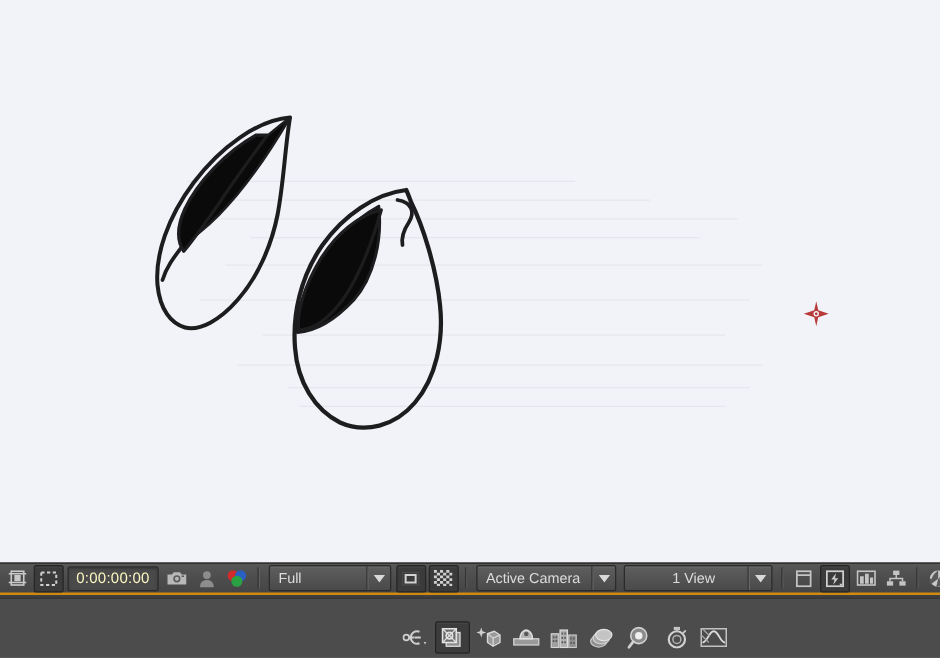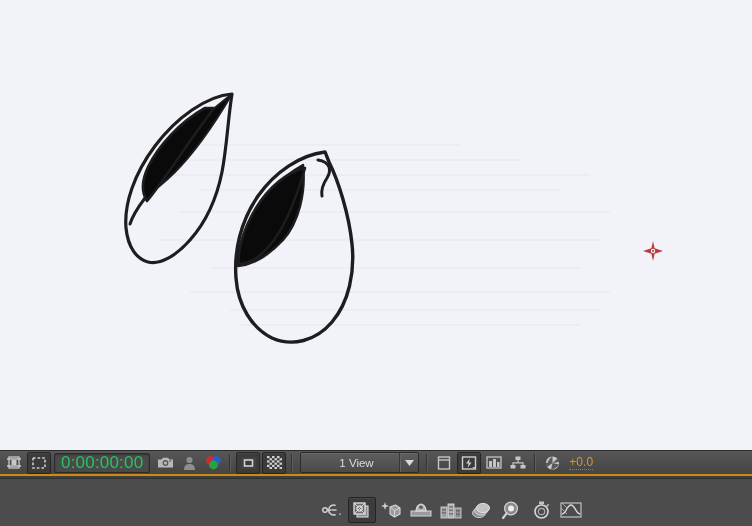--- a/index.html
+++ b/index.html
@@ -82,22 +82,22 @@
     height: 17px;
     background: #333;
     border-right: 1px solid #5e5e5e;
     margin: 0 4px;
     flex: none;
   }
   #timecode {
     background: #4a4a4a;
     border: 1px solid #2b2b2b;
     border-radius: 2px;
-    color: #22c55e;
-    font-size: 17px;
+    color: #fef9c3;
+    font-size: 12px;
     font-family: "Liberation Sans", sans-serif;
     padding: 2px 6px 3px 6px;
     margin: 0 3px 0 2px;
     letter-spacing: .2px;
     line-height: 13px;
     flex: none;
     box-shadow: inset 0 1px 2px rgba(0,0,0,.3);
   }
   .tb-select {
     display: flex;
@@ -302,20 +302,29 @@
     <div class="tb-icon">
       <svg width="19" height="15" viewBox="0 0 19 15">
         <circle cx="6.5" cy="5.5" r="4.4" fill="#d02c2c"></circle>
         <circle cx="12.5" cy="5.5" r="4.4" fill="#2a5fc4"></circle>
         <circle cx="9.5" cy="10" r="4.4" fill="#2aa244"></circle>
       </svg>
     </div>
 
     <div class="tb-sep"></div>
 
+    <div class="tb-select" id="sel-quality">
+      <div class="lbl">Full</div>
+      <div class="divider"></div>
+      <div class="arrow">
+        <svg width="9" height="6" viewBox="0 0 9 6">
+          <path d="M0 0 L9 0 L4.5 6 Z" fill="#d9d9d9"></path>
+        </svg>
+      </div>
+    </div>
 
     <div class="tb-icon framed">
       <svg width="15" height="12" viewBox="0 0 15 12">
         <rect x="1" y="1" width="13" height="10" fill="none" stroke="#4a4a4a" stroke-width="1"></rect>
         <rect x="3.5" y="3" width="8" height="6" fill="none" stroke="#d2d2d2" stroke-width="1.6"></rect>
       </svg>
     </div>
 
     <div class="tb-icon framed">
       <svg width="15" height="13" viewBox="0 0 15 13">
@@ -338,20 +347,29 @@
           <rect x="10" y="8.8" width="2.5" height="2.2"></rect>
           <rect x="2.5" y="11" width="2.5" height="2"></rect>
             <rect x="7.5" y="11" width="2.5" height="2"></rect>
           <rect x="12.5" y="11" width="2.5" height="2"></rect>
         </g>
       </svg>
     </div>
 
     <div class="tb-sep"></div>
 
+    <div class="tb-select" id="sel-camera">
+      <div class="lbl">Active Camera</div>
+      <div class="divider"></div>
+      <div class="arrow">
+        <svg width="9" height="6" viewBox="0 0 9 6">
+          <path d="M0 0 L9 0 L4.5 6 Z" fill="#d9d9d9"></path>
+        </svg>
+      </div>
+    </div>
 
     <div class="tb-select" id="sel-views">
       <div class="lbl">1 View</div>
       <div class="divider"></div>
       <div class="arrow">
         <svg width="9" height="6" viewBox="0 0 9 6">
           <path d="M0 0 L9 0 L4.5 6 Z" fill="#d9d9d9"></path>
         </svg>
       </div>
     </div>

